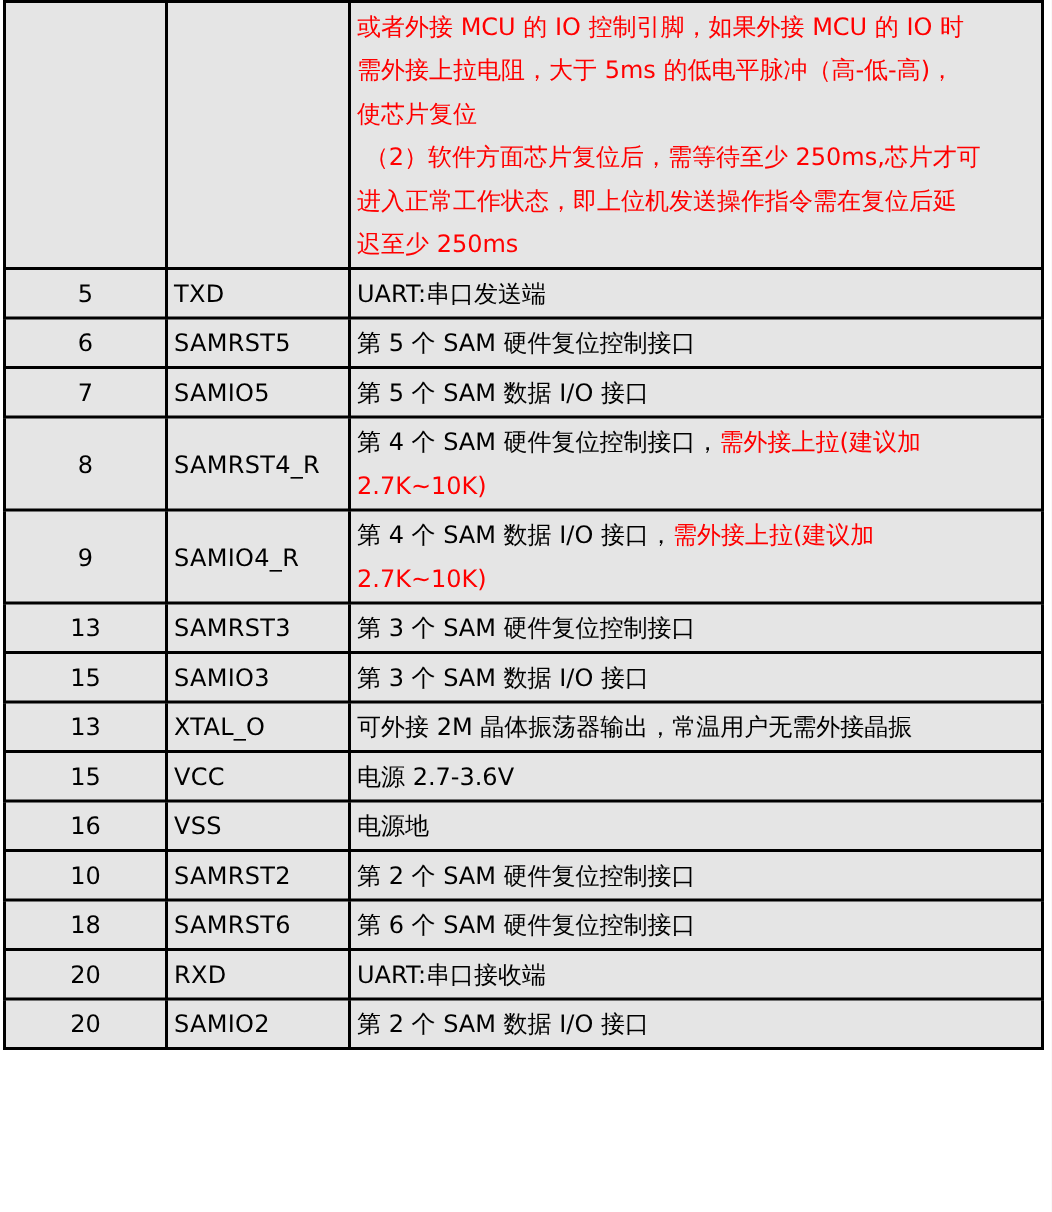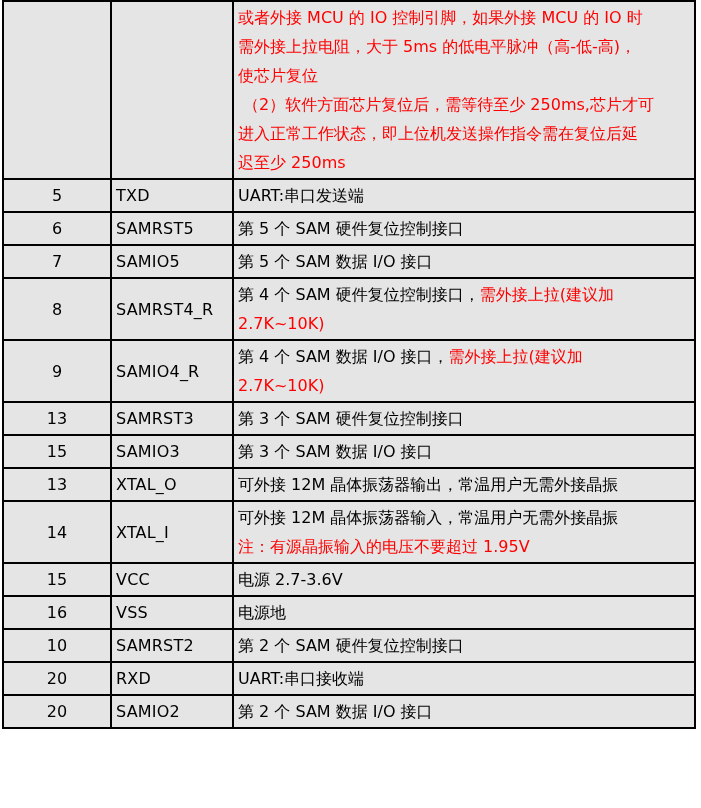--- a/index.html
+++ b/index.html
@@ -117,29 +117,21 @@
         <td class="pin-cell">15</td>
         <td class="name-cell">SAMIO3</td>
         <td class="desc-cell">
           <div class="desc-line"><span class="seg">第 3 个 SAM 数据 I/O 接口</span></div>
         </td>
       </tr>
       <tr>
         <td class="pin-cell">13</td>
         <td class="name-cell">XTAL_O</td>
         <td class="desc-cell">
-          <div class="desc-line"><span class="seg">可外接 12M 晶体振荡器输出，常温用户无需外接晶振</span></div>
-        </td>
-      </tr>
-      <tr>
-        <td class="pin-cell">14</td>
-        <td class="name-cell">XTAL_I</td>
-        <td class="desc-cell">
-          <div class="desc-line"><span class="seg">可外接 12M 晶体振荡器输入，常温用户无需外接晶振</span></div>
-          <div class="desc-line"><span class="seg red">注：有源晶振输入的电压不要超过 1.95V</span></div>
+          <div class="desc-line"><span class="seg">可外接 2M 晶体振荡器输出，常温用户无需外接晶振</span></div>
         </td>
       </tr>
       <tr>
         <td class="pin-cell">15</td>
         <td class="name-cell">VCC</td>
         <td class="desc-cell">
           <div class="desc-line"><span class="seg">电源 2.7-3.6V</span></div>
         </td>
       </tr>
       <tr>
@@ -150,20 +142,27 @@
         </td>
       </tr>
       <tr>
         <td class="pin-cell">10</td>
         <td class="name-cell">SAMRST2</td>
         <td class="desc-cell">
           <div class="desc-line"><span class="seg">第 2 个 SAM 硬件复位控制接口</span></div>
         </td>
       </tr>
       <tr>
+        <td class="pin-cell">18</td>
+        <td class="name-cell">SAMRST6</td>
+        <td class="desc-cell">
+          <div class="desc-line"><span class="seg">第 6 个 SAM 硬件复位控制接口</span></div>
+        </td>
+      </tr>
+      <tr>
         <td class="pin-cell">20</td>
         <td class="name-cell">RXD</td>
         <td class="desc-cell">
           <div class="desc-line"><span class="seg">UART:串口接收端</span></div>
         </td>
       </tr>
       <tr>
         <td class="pin-cell">20</td>
         <td class="name-cell">SAMIO2</td>
         <td class="desc-cell">

